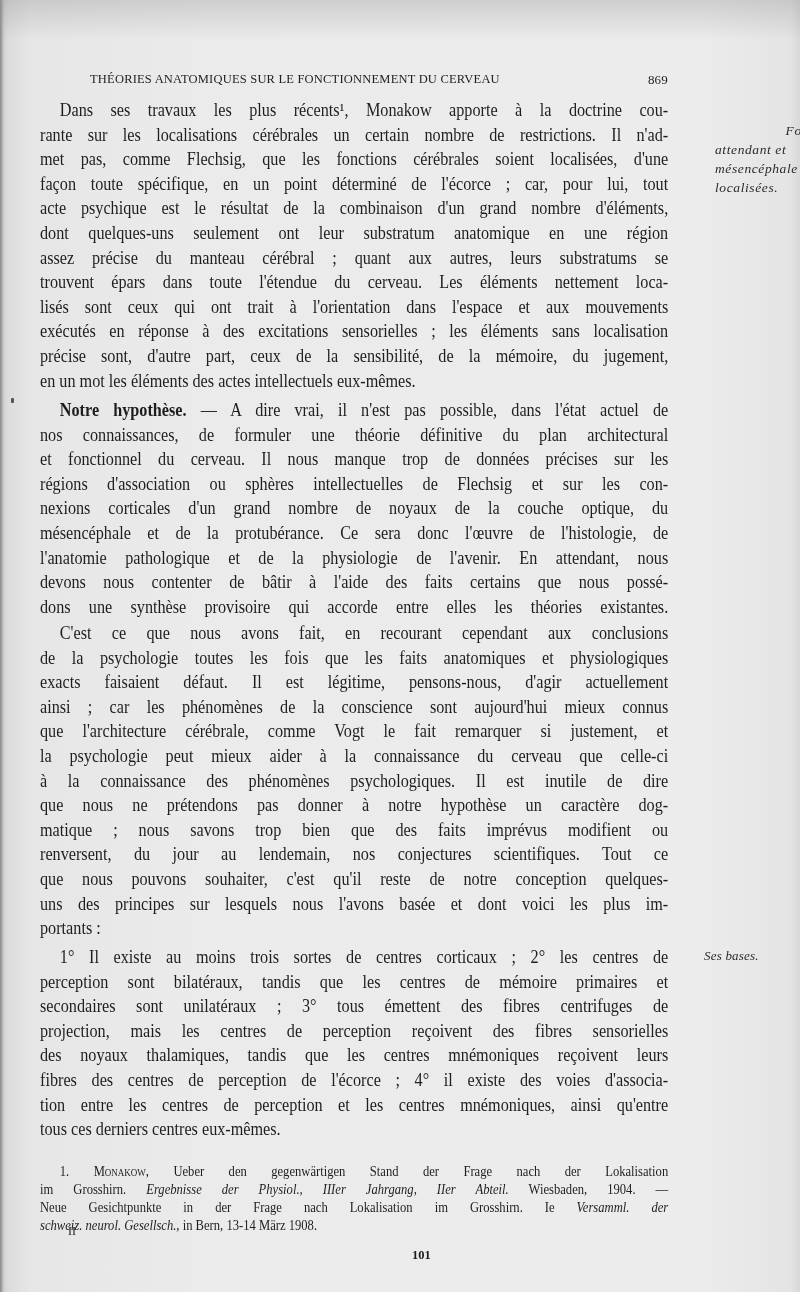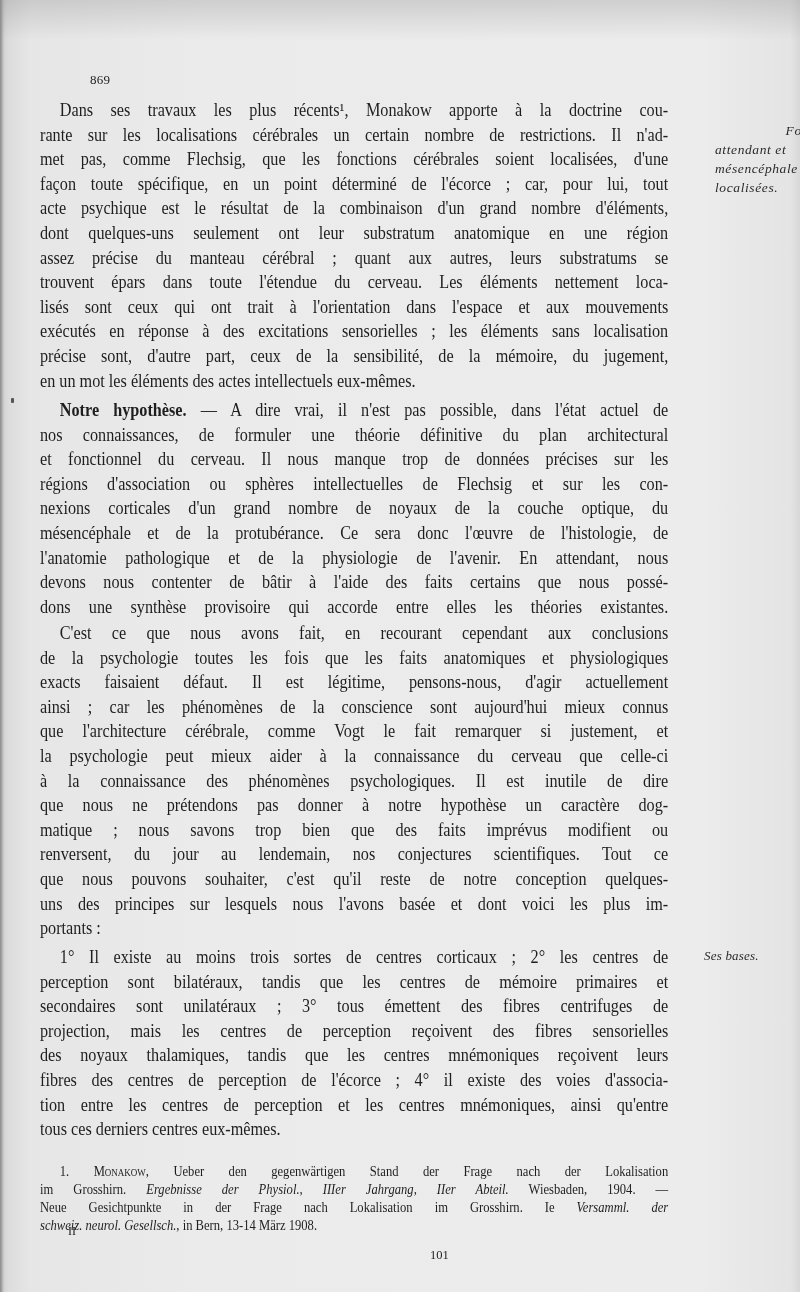--- a/index.html
+++ b/index.html
@@ -51,31 +51,32 @@
   .note2 { top: 946px; text-align: left; left: 704px; letter-spacing: 0.2px; font-size: 13px; }
   .footnote {
     position: absolute; left: 40px; top: 1163px; width: 698px;
     font-size: 14px; line-height: 18px;
     transform: scaleX(0.9); transform-origin: left top;
   }
   .footnote .line { height: 18px; }
   .footnote .sc { font-variant: small-caps; }
   .footnote em { font-style: italic; }
   .sig { position: absolute; top: 1224px; left: 68px; font-size: 12px; }
-  .pageno-bottom { position: absolute; top: 1248px; left: 430px; font-size: 12.5px; }
+  .pageno-bottom { position: absolute; top: 1248px; left: 412px; font-size: 12.5px; font-weight: bold; }
   .speck { position: absolute; width: 3px; height: 5px; background: #555; border-radius: 1px; }
 </style>
 </head>
 <body>
 
 <div class="topshade"></div>
 <div class="leftedge"></div>
 <div class="speck" style="left:11px; top:398px;"></div>
 
 <div class="running-head">
+  <span>THÉORIES ANATOMIQUES SUR LE FONCTIONNEMENT DU CERVEAU</span>
   <span class="num">869</span>
 </div>
 
 <div class="margin-note note1">
   <span class="l1">Fonctions</span>
   <span style="display:block">attendant et</span>
   <span style="display:block">mésencéphale</span>
   <span style="display:block">localisées.</span>
 </div>
 

